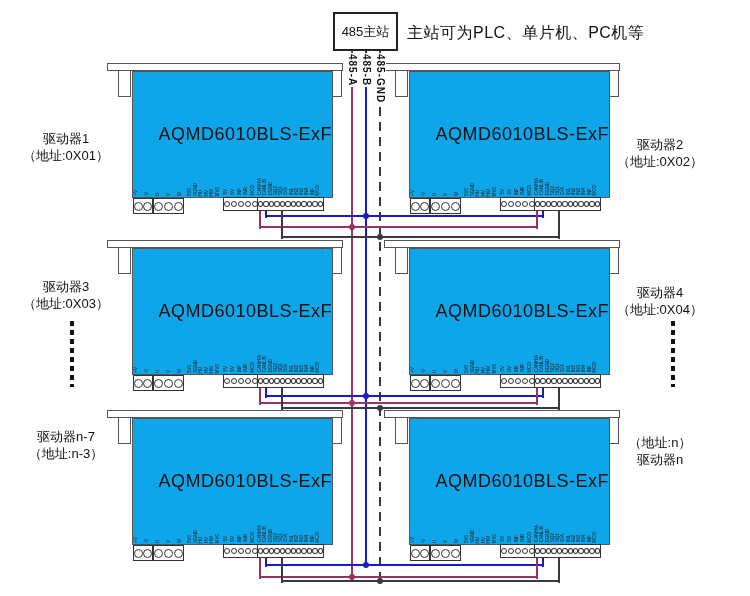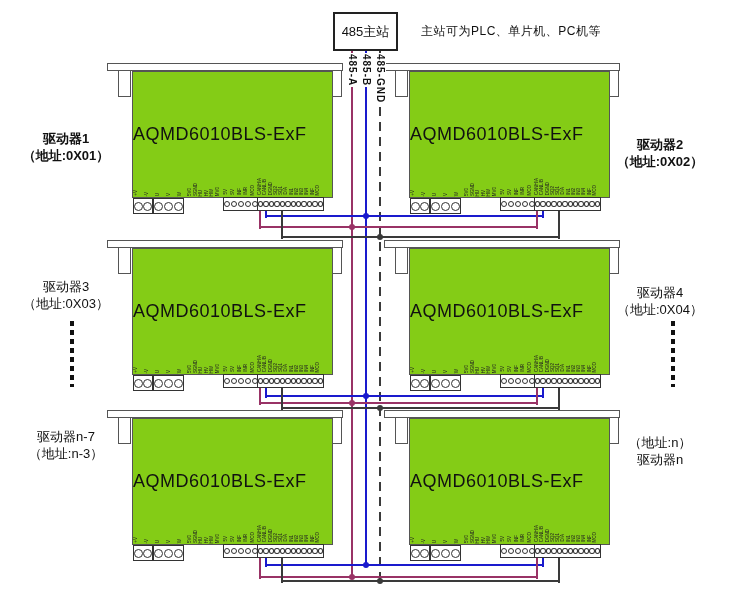--- a/index.html
+++ b/index.html
@@ -2,48 +2,48 @@
 <html><head>
 <meta charset="utf-8">
 <style>
   html,body{margin:0;padding:0;background:#fff;}
   .canvas{position:relative;width:750px;height:596px;background:#fff;overflow:hidden;
           font-family:"Liberation Sans","DejaVu Sans",sans-serif;color:#111;}
   .abs{position:absolute;}
   
   .masterbox{left:333px;top:12px;width:61px;height:35px;border:2px solid #222;background:#fff;
              display:flex;align-items:center;justify-content:center;font-size:13px;z-index:5;}
-  .note{left:421px;top:23px;font-size:12px;letter-spacing:0.5px;white-space:nowrap;}
+  .note{left:407px;top:23px;font-size:16px;letter-spacing:0.5px;white-space:nowrap;}
   
   .busline{width:2px;z-index:1;}
   .bus-a{left:351px;top:47px;height:531px;}
   .bus-b{left:365px;top:47px;height:519px;}
   .bus-g{left:379px;top:47px;height:535px;}
   .buslabel{writing-mode:vertical-rl;font-size:10px;font-weight:bold;background:#fff;
             letter-spacing:1px;line-height:11px;z-index:6;padding:1px 0;}
   .bl-a{left:347px;top:53px;}
   .bl-b{left:361px;top:53px;}
   .bl-g{left:375px;top:53px;}
   
   .dlabel{width:112px;text-align:center;font-size:13px;line-height:17px;white-space:nowrap;}
   .dl-left{left:10px;}
   .dl-right{left:604px;margin-top:6px;}
-  .r1{top:130px;font-weight:bold;} .r2{top:278px;} .r3{top:428px;}
+  .r1{top:130px;} .r2{top:278px;} .r3{top:428px;}
   
   .dots{width:4px;height:66px;top:321px;
         background:repeating-linear-gradient(#111 0 5px,transparent 5px 9px);}
   .dots-l{left:70px;} .dots-r{left:671px;}
   
   .module{position:absolute;width:236px;height:153px;z-index:2;}
   .plate{position:absolute;left:0;top:0;width:234px;height:6px;border:1px solid #555;background:#fff;}
   .tab{position:absolute;top:8px;height:25px;border:1px solid #555;border-top:none;background:#fff;}
   .tab-l{left:11px;width:11px;}
   .tab-r{left:225px;width:8px;}
-  .mbody{position:absolute;left:25px;top:8px;width:199px;height:125px;border:1px solid #555;background:#84cc16;
-         display:flex;align-items:center;justify-content:flex-start;}
+  .mbody{position:absolute;left:25px;top:8px;width:199px;height:125px;border:1px solid #555;background:#0ea5e9;
+         display:flex;align-items:center;justify-content:flex-end;}
   .model{font-size:18px;letter-spacing:0.5px;}
   .blockA{position:absolute;left:26px;top:135px;width:51px;height:16px;display:flex;}
   .cellA{border:1px solid #333;display:flex;align-items:center;justify-content:space-around;background:#fff;}
   .c2{flex:0 0 18px;} .c3{flex:1;}
   .scr{width:7px;height:7px;border:1px solid #333;border-radius:50%;background:#fff;}
   .blockS{position:absolute;top:134px;height:12px;border:1px solid #333;display:flex;align-items:center;
           justify-content:space-around;background:#fff;}
   .blockB{left:116px;width:34px;}
   .blockC{left:150px;width:65px;}
   .pin{width:4px;height:4px;border:1px solid #333;border-radius:50%;background:#fff;}

